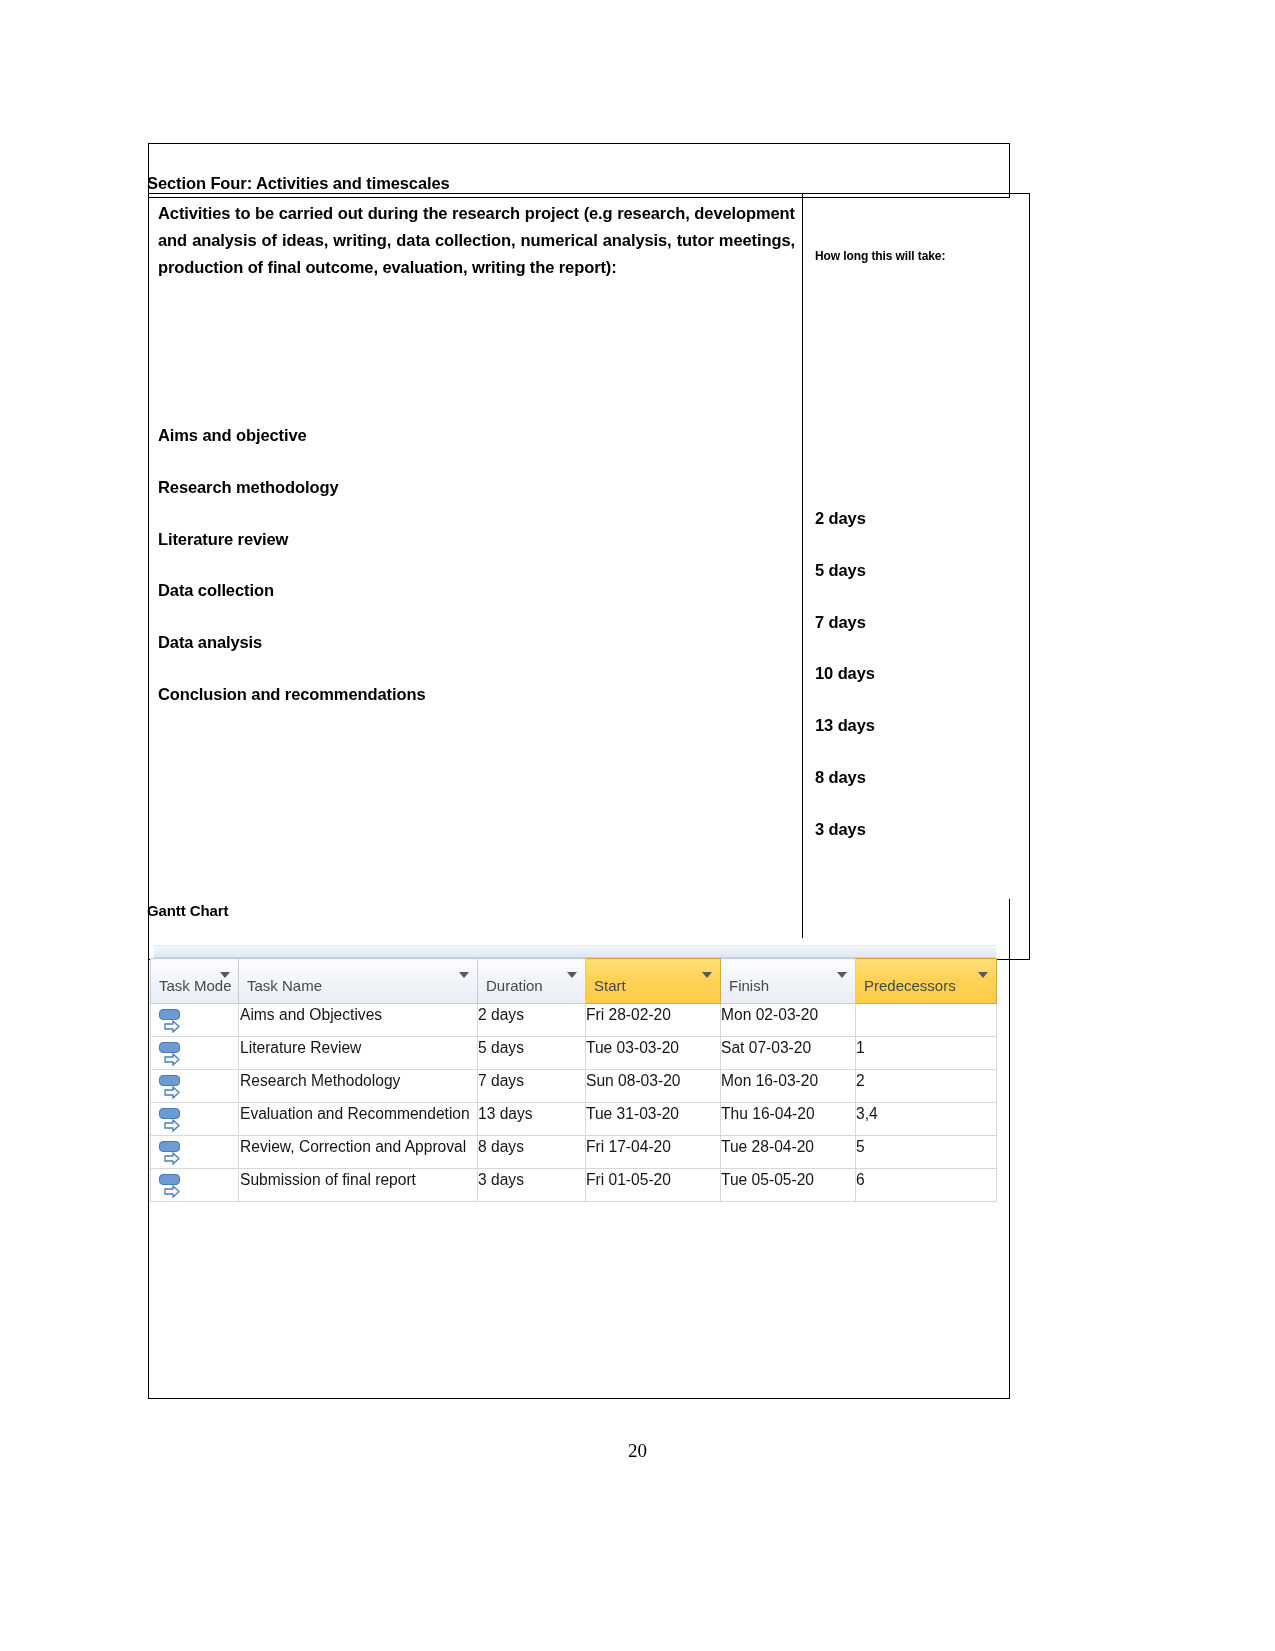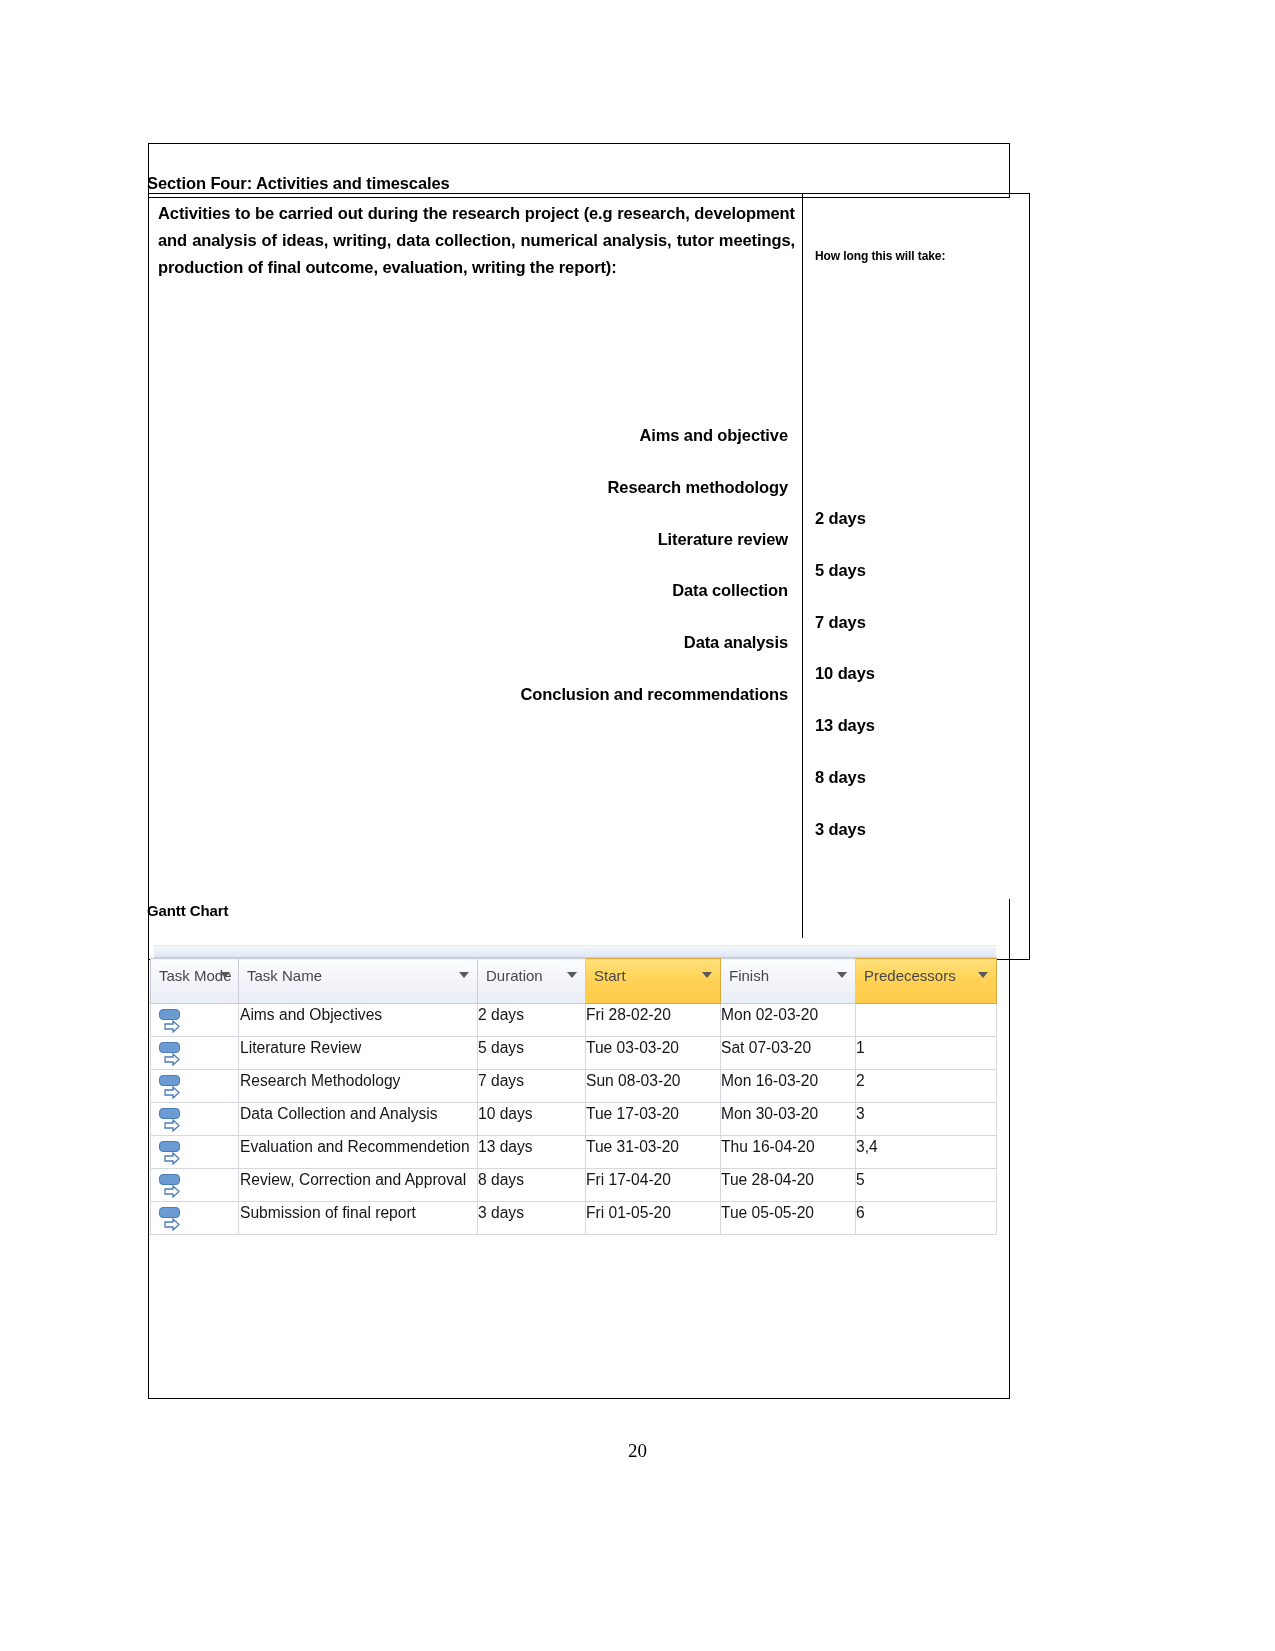--- a/index.html
+++ b/index.html
@@ -94,21 +94,20 @@
     top: 232px;
     width: 630px;
   }
   .activity-item {
     font-size: 16.5px;
     font-weight: bold;
     letter-spacing: -0.1px;
     height: 51.8px;
     line-height: 1.2;
     white-space: nowrap;
-    text-align: right;
   }
 
   .duration-list {
     position: absolute;
     left: 12px;
     top: 315px;
     width: 200px;
   }
   .duration-item {
     font-size: 16.5px;
@@ -183,21 +182,21 @@
     position: relative;
     vertical-align: top;
   }
   table.grid thead th.hl {
     background: linear-gradient(to bottom,#ffe07a 0%, #ffd257 45%, #fccb48 100%);
     border: 1px solid #d8a93a;
     color: #3b3b3b;
   }
   .th-label {
     display: block;
-    padding: 7px 0 0 8px;
+    padding: 17px 0 0 8px;
     line-height: 1.28;
     color: #46484c;
     font-size: 15px;
   }
   .th-arrow {
     position: absolute;
     right: 8px;
     top: 13px;
     width: 0; height: 0;
     border-left: 5.5px solid transparent;
@@ -383,35 +382,20 @@
         </tr>
         <tr>
           <td class="mode-cell">
             <div class="mode-icon">
               <div class="bar"></div>
               <svg class="arrow" width="16" height="13" viewBox="0 0 16 13">
                 <polygon points="1,4 9,4 9,1 15,6.5 9,12 9,9 1,9" fill="#ffffff" stroke="#4a7cb5" stroke-width="1.3"></polygon>
               </svg>
             </div>
           </td>
-          <td class="cell name">Data Collection and Analysis</td>
-          <td class="cell">10 days</td>
-          <td class="cell">Tue 17-03-20</td>
-          <td class="cell">Mon 30-03-20</td>
-          <td class="cell">3</td>
-        </tr>
-        <tr>
-          <td class="mode-cell">
-            <div class="mode-icon">
-              <div class="bar"></div>
-              <svg class="arrow" width="16" height="13" viewBox="0 0 16 13">
-                <polygon points="1,4 9,4 9,1 15,6.5 9,12 9,9 1,9" fill="#ffffff" stroke="#4a7cb5" stroke-width="1.3"></polygon>
-              </svg>
-            </div>
-          </td>
           <td class="cell name">Evaluation and Recommendetion</td>
           <td class="cell">13 days</td>
           <td class="cell">Tue 31-03-20</td>
           <td class="cell">Thu 16-04-20</td>
           <td class="cell">3,4</td>
         </tr>
         <tr>
           <td class="mode-cell">
             <div class="mode-icon">
               <div class="bar"></div>

